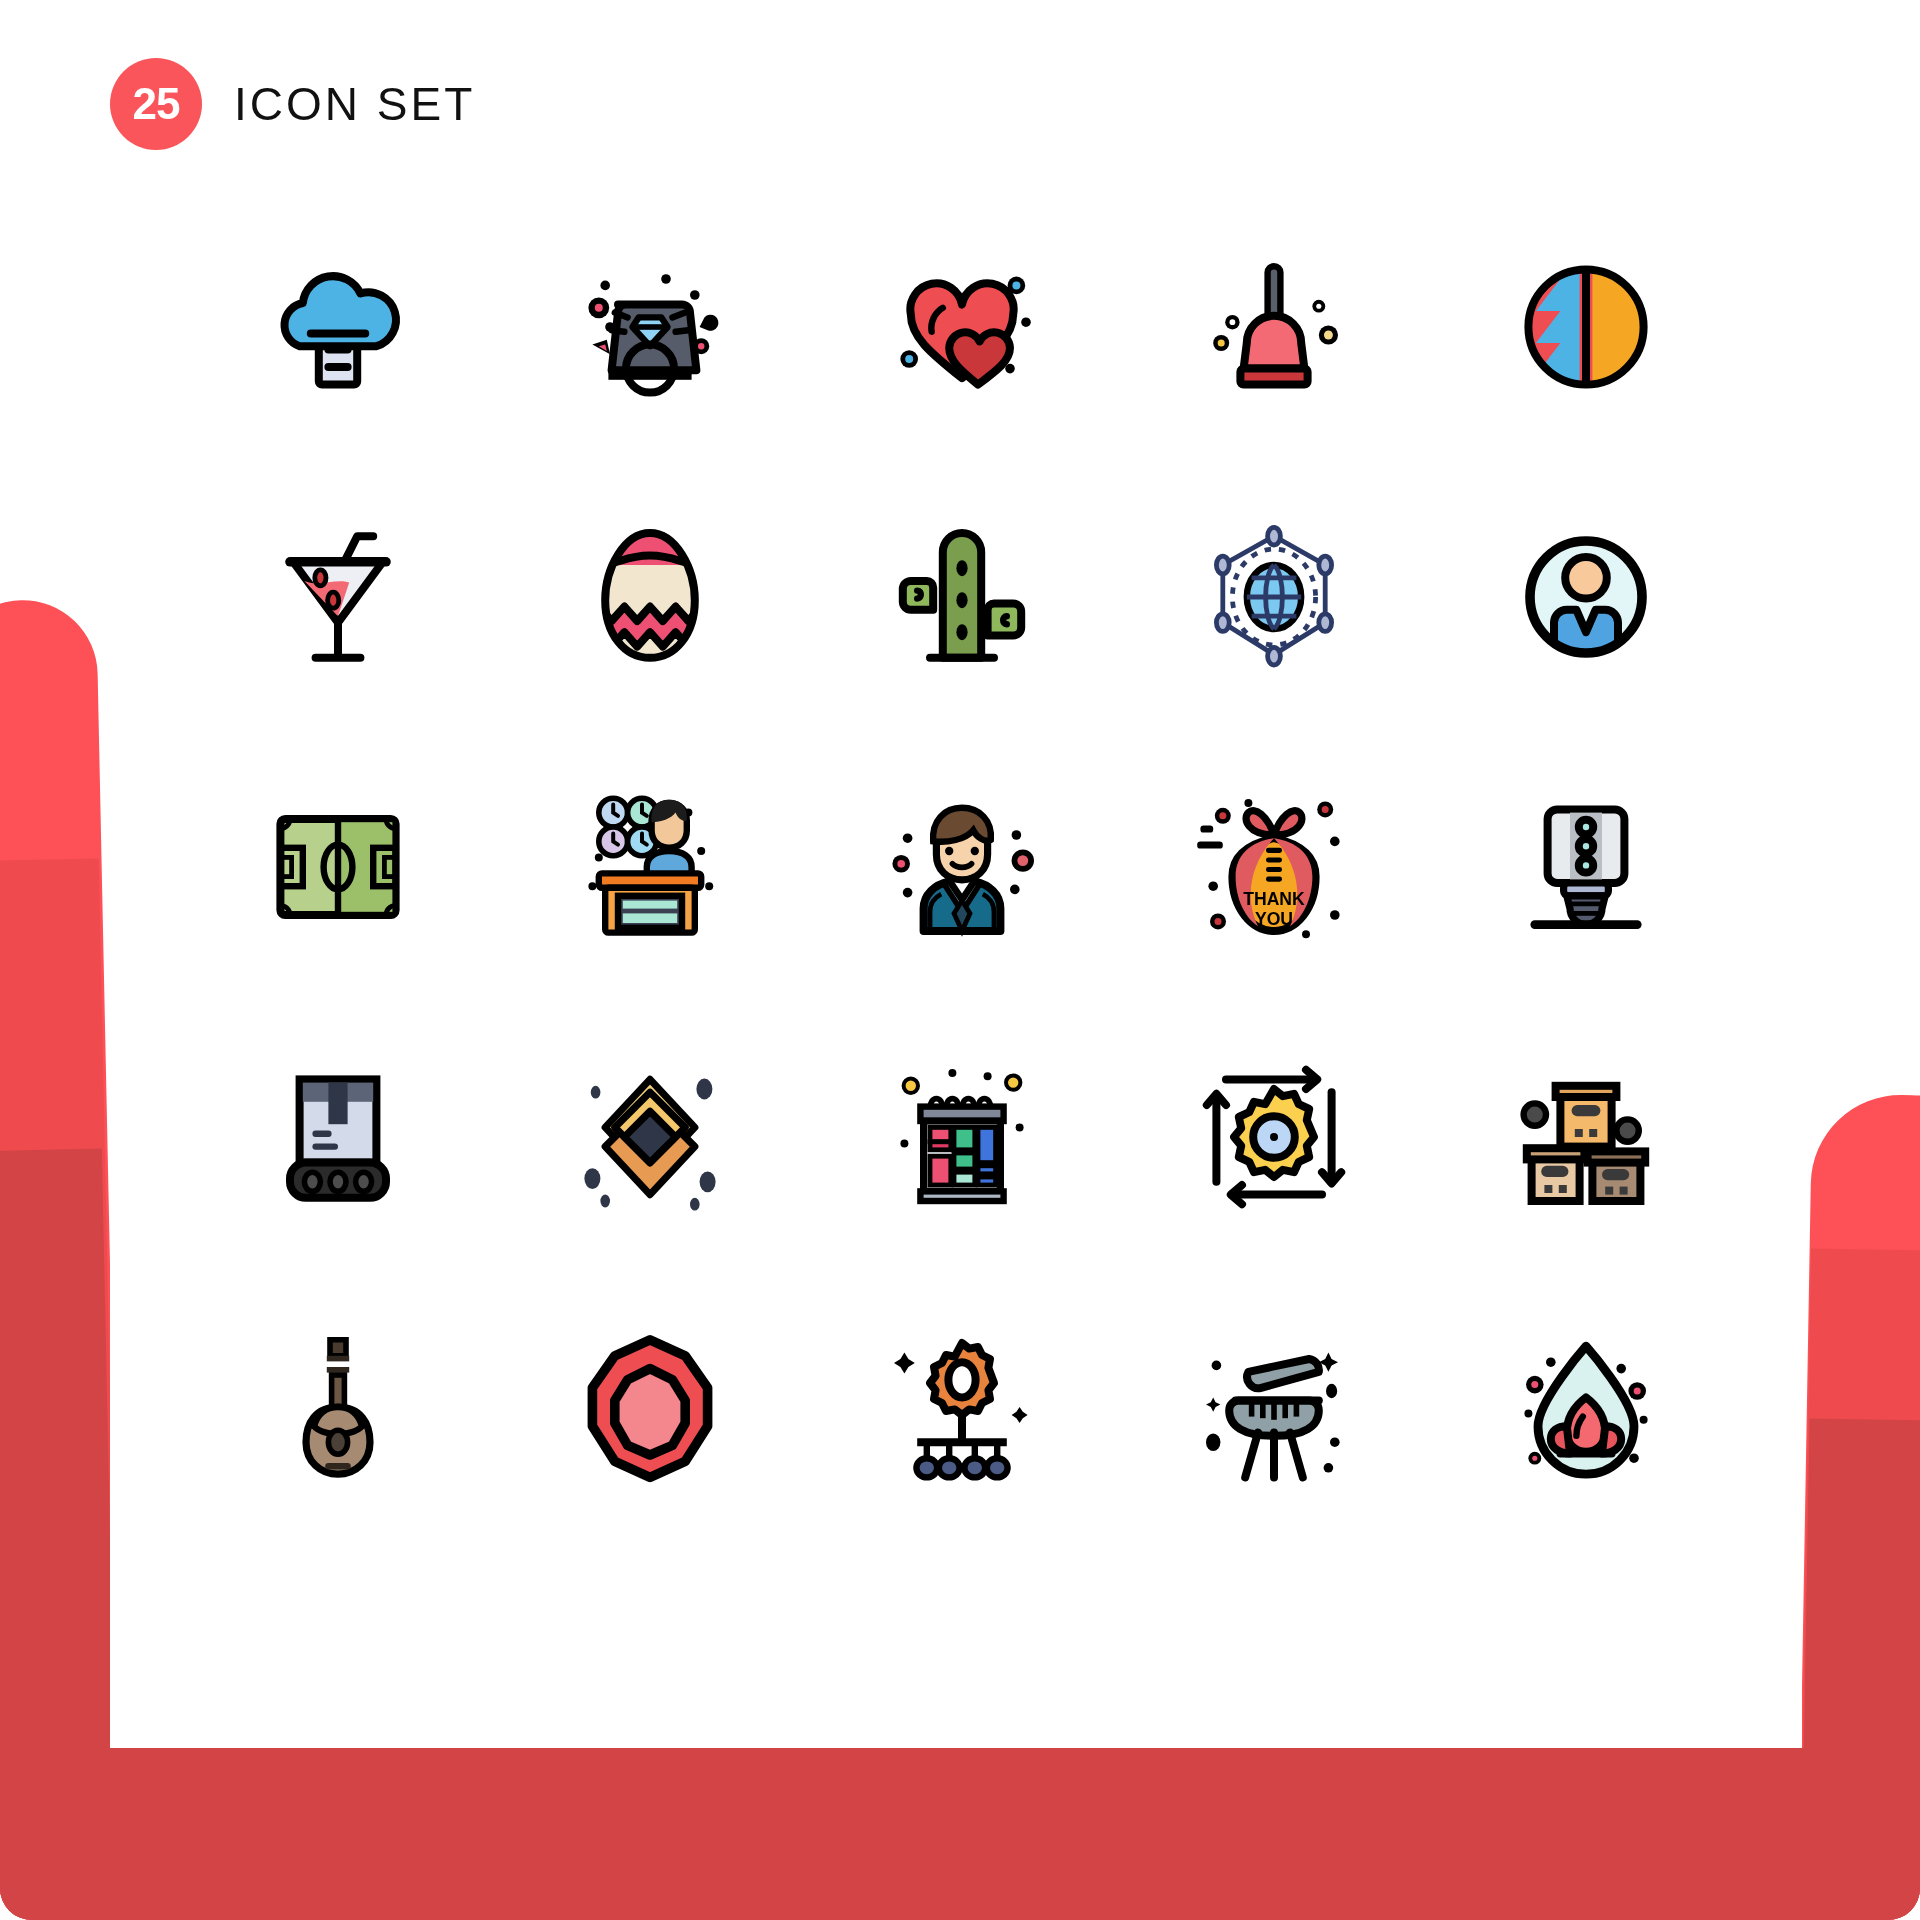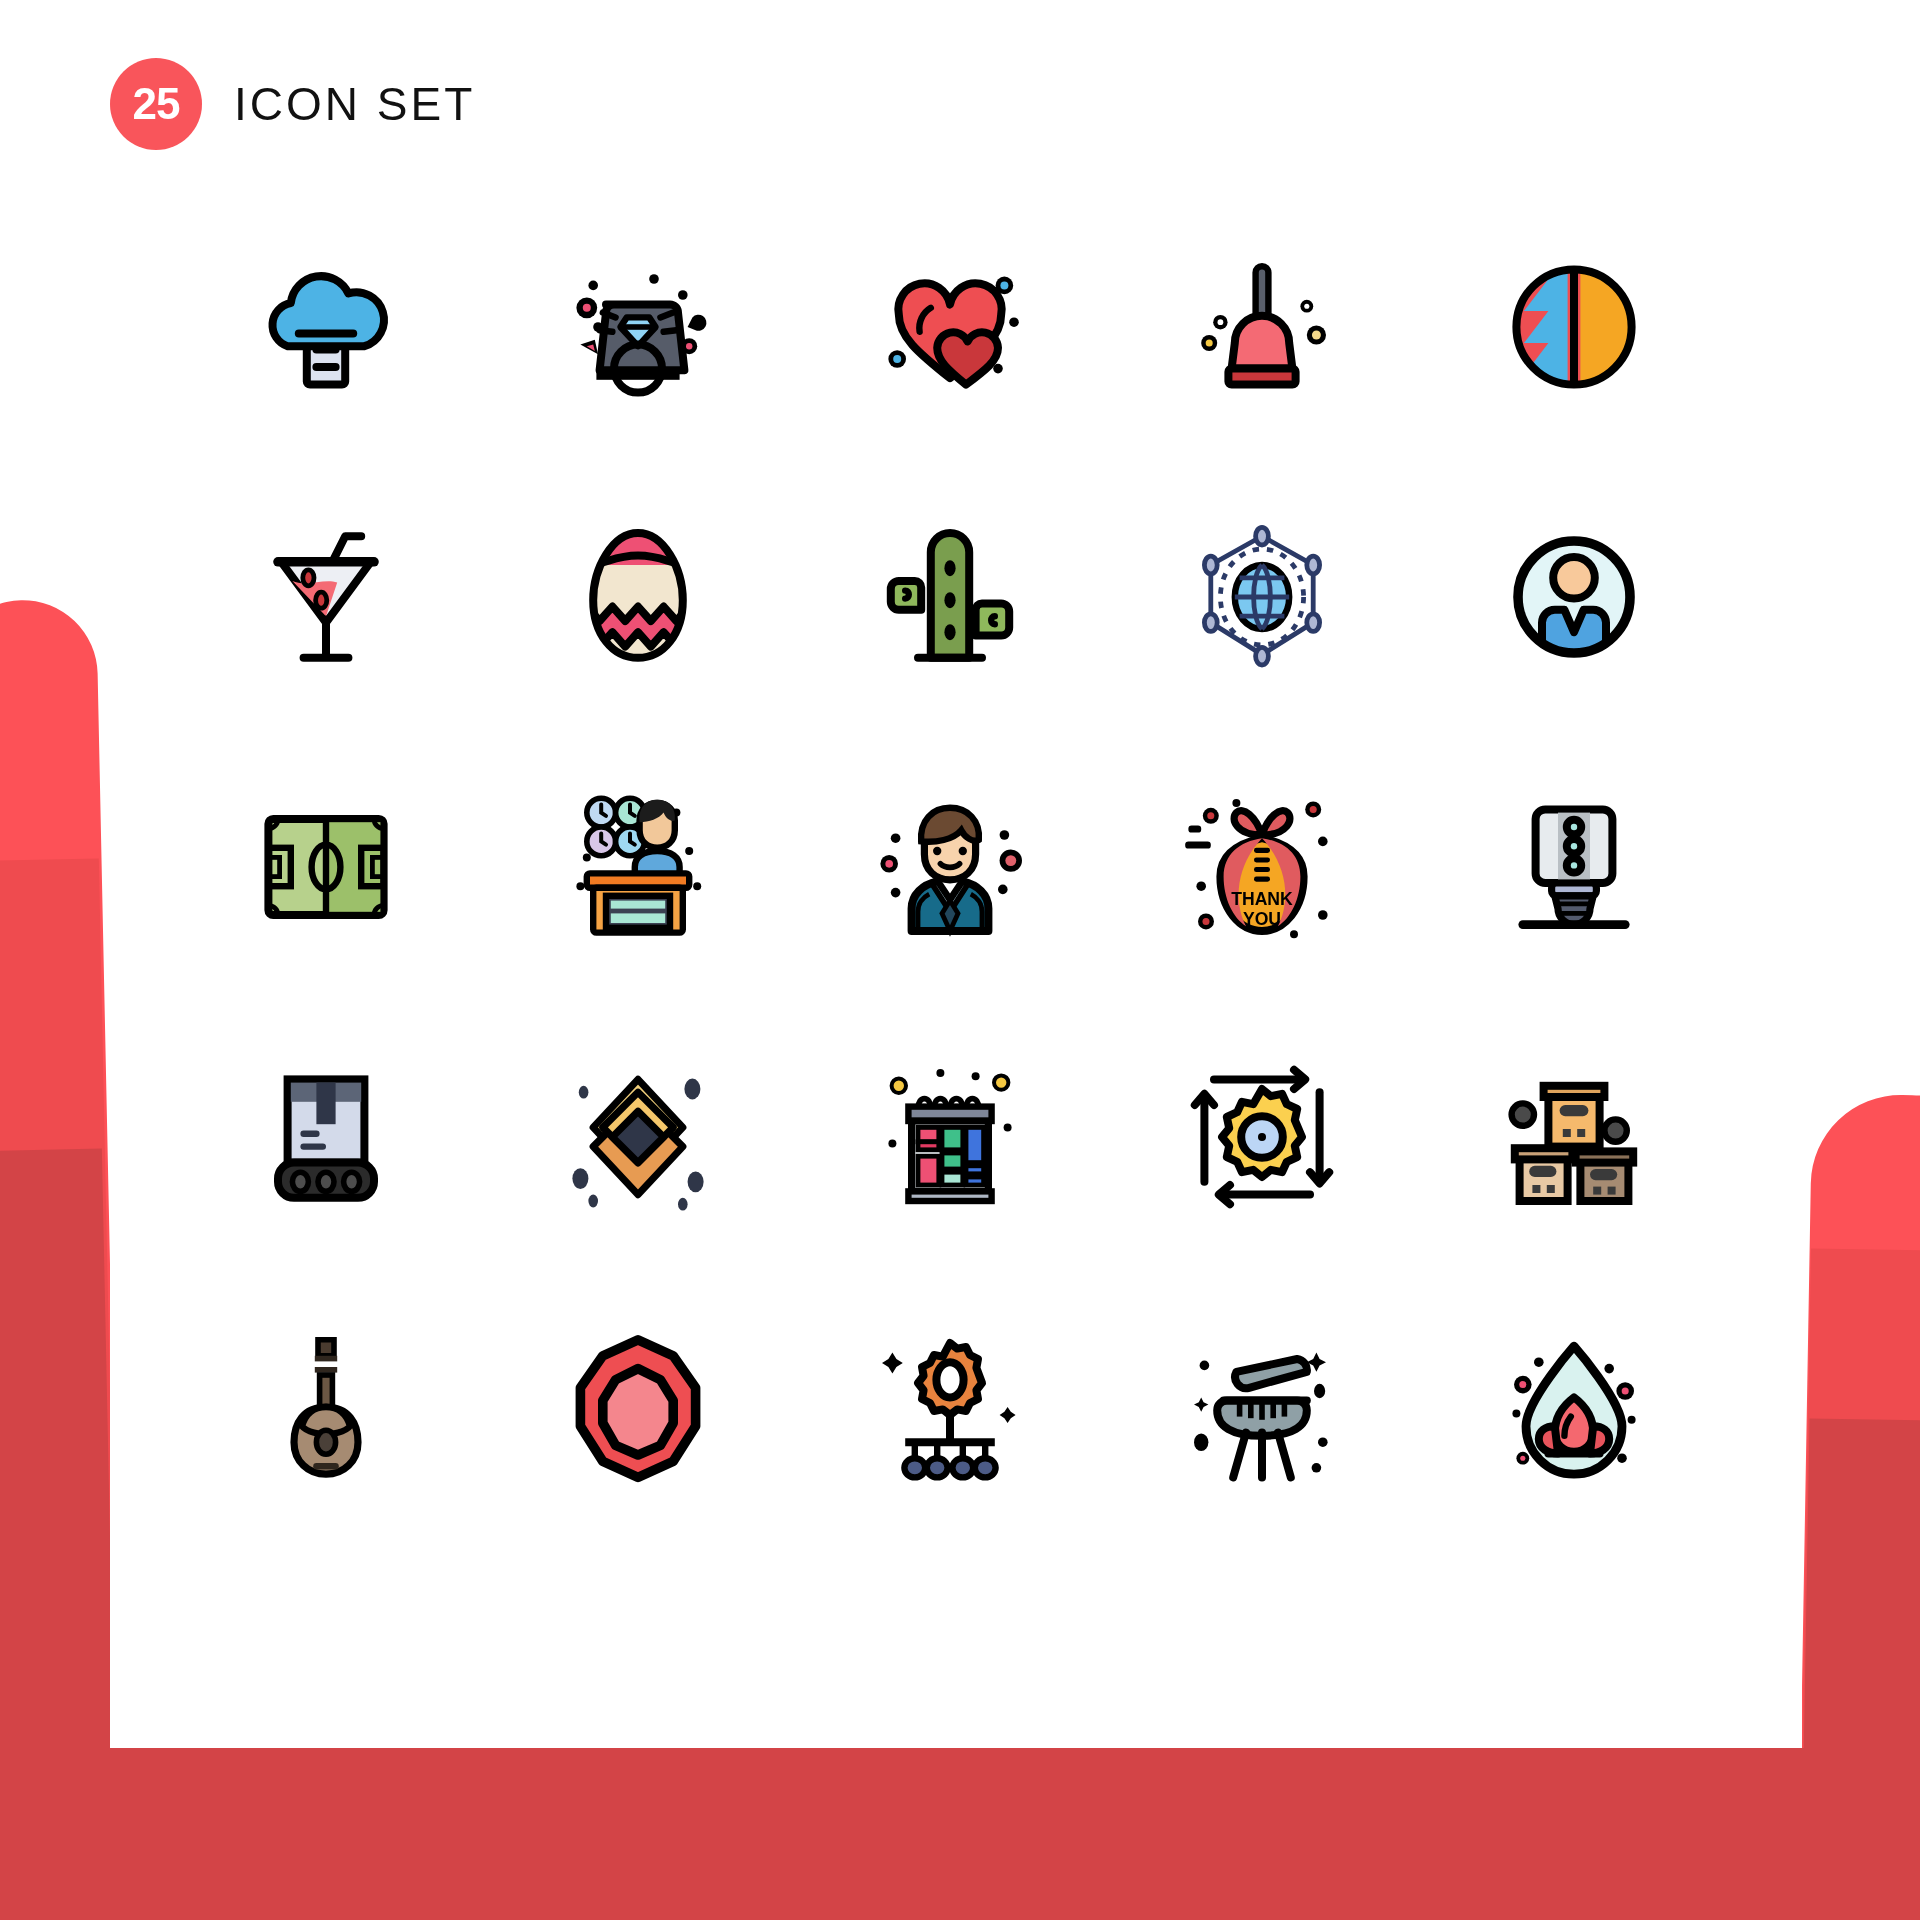--- a/index.html
+++ b/index.html
@@ -7,20 +7,21 @@
     width: 1920px; height: 1920px;
     background: #ffffff;
     font-family: "Liberation Sans", sans-serif;
     overflow: hidden;
   }
   #stage {
     position: relative;
     width: 1920px; height: 1920px;
     background: #ffffff;
     overflow: hidden;
+    border-radius: 32px;
   }
 
   
   .bg-layer { position: absolute; pointer-events: none; }
 
   .bg-left-a {
     left: -40px; top: 600px; width: 150px; height: 1330px;
     background: #FD5157;
     border-radius: 80px 80px 0 0;
     transform: rotate(-1.2deg);
@@ -85,21 +86,21 @@
     font-size: 46px;
     font-weight: normal;
     letter-spacing: 3px;
     color: #111111;
     text-transform: uppercase;
   }
 
   
   #grid {
     position: absolute;
-    left: 60px; top: 192px;
+    left: 72px; top: 192px;
     width: 1560px;
     display: grid;
     grid-template-columns: repeat(5, 1fr);
     grid-auto-rows: 270px;
   }
   .cell {
     display: flex; align-items: center; justify-content: center;
   }
   .cell svg { display: block; width: 160px; height: 160px; }
 </style>

